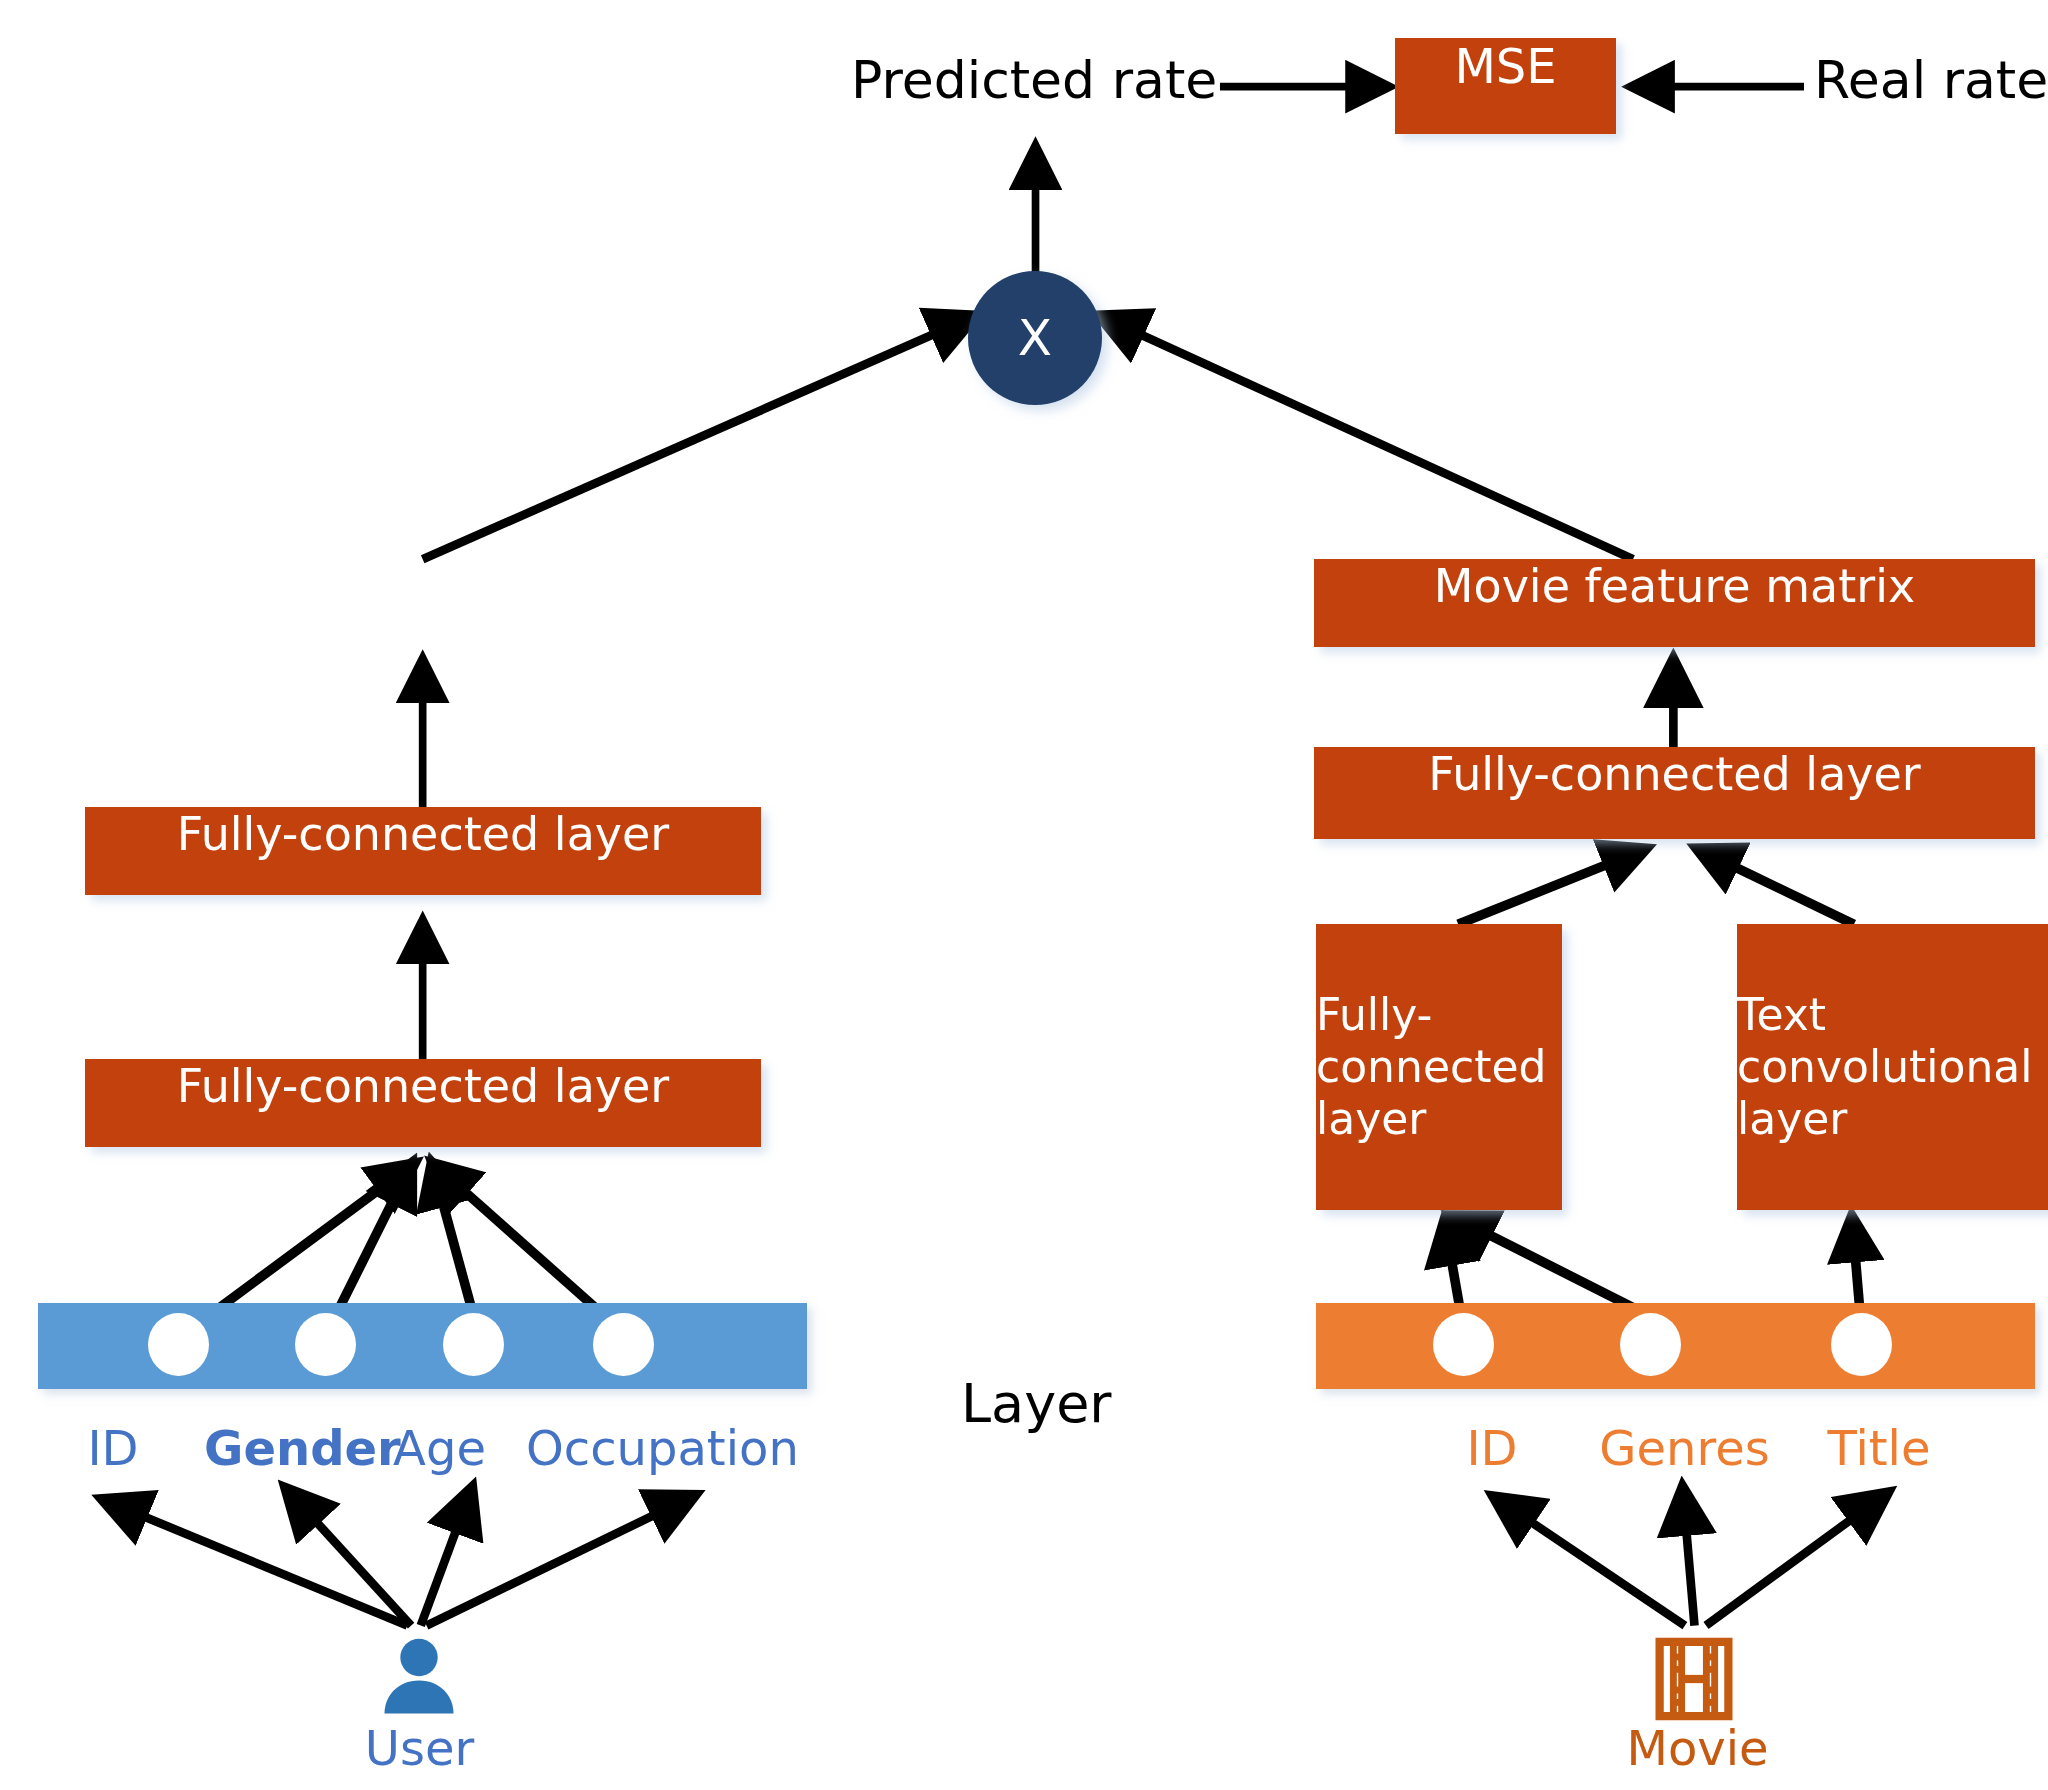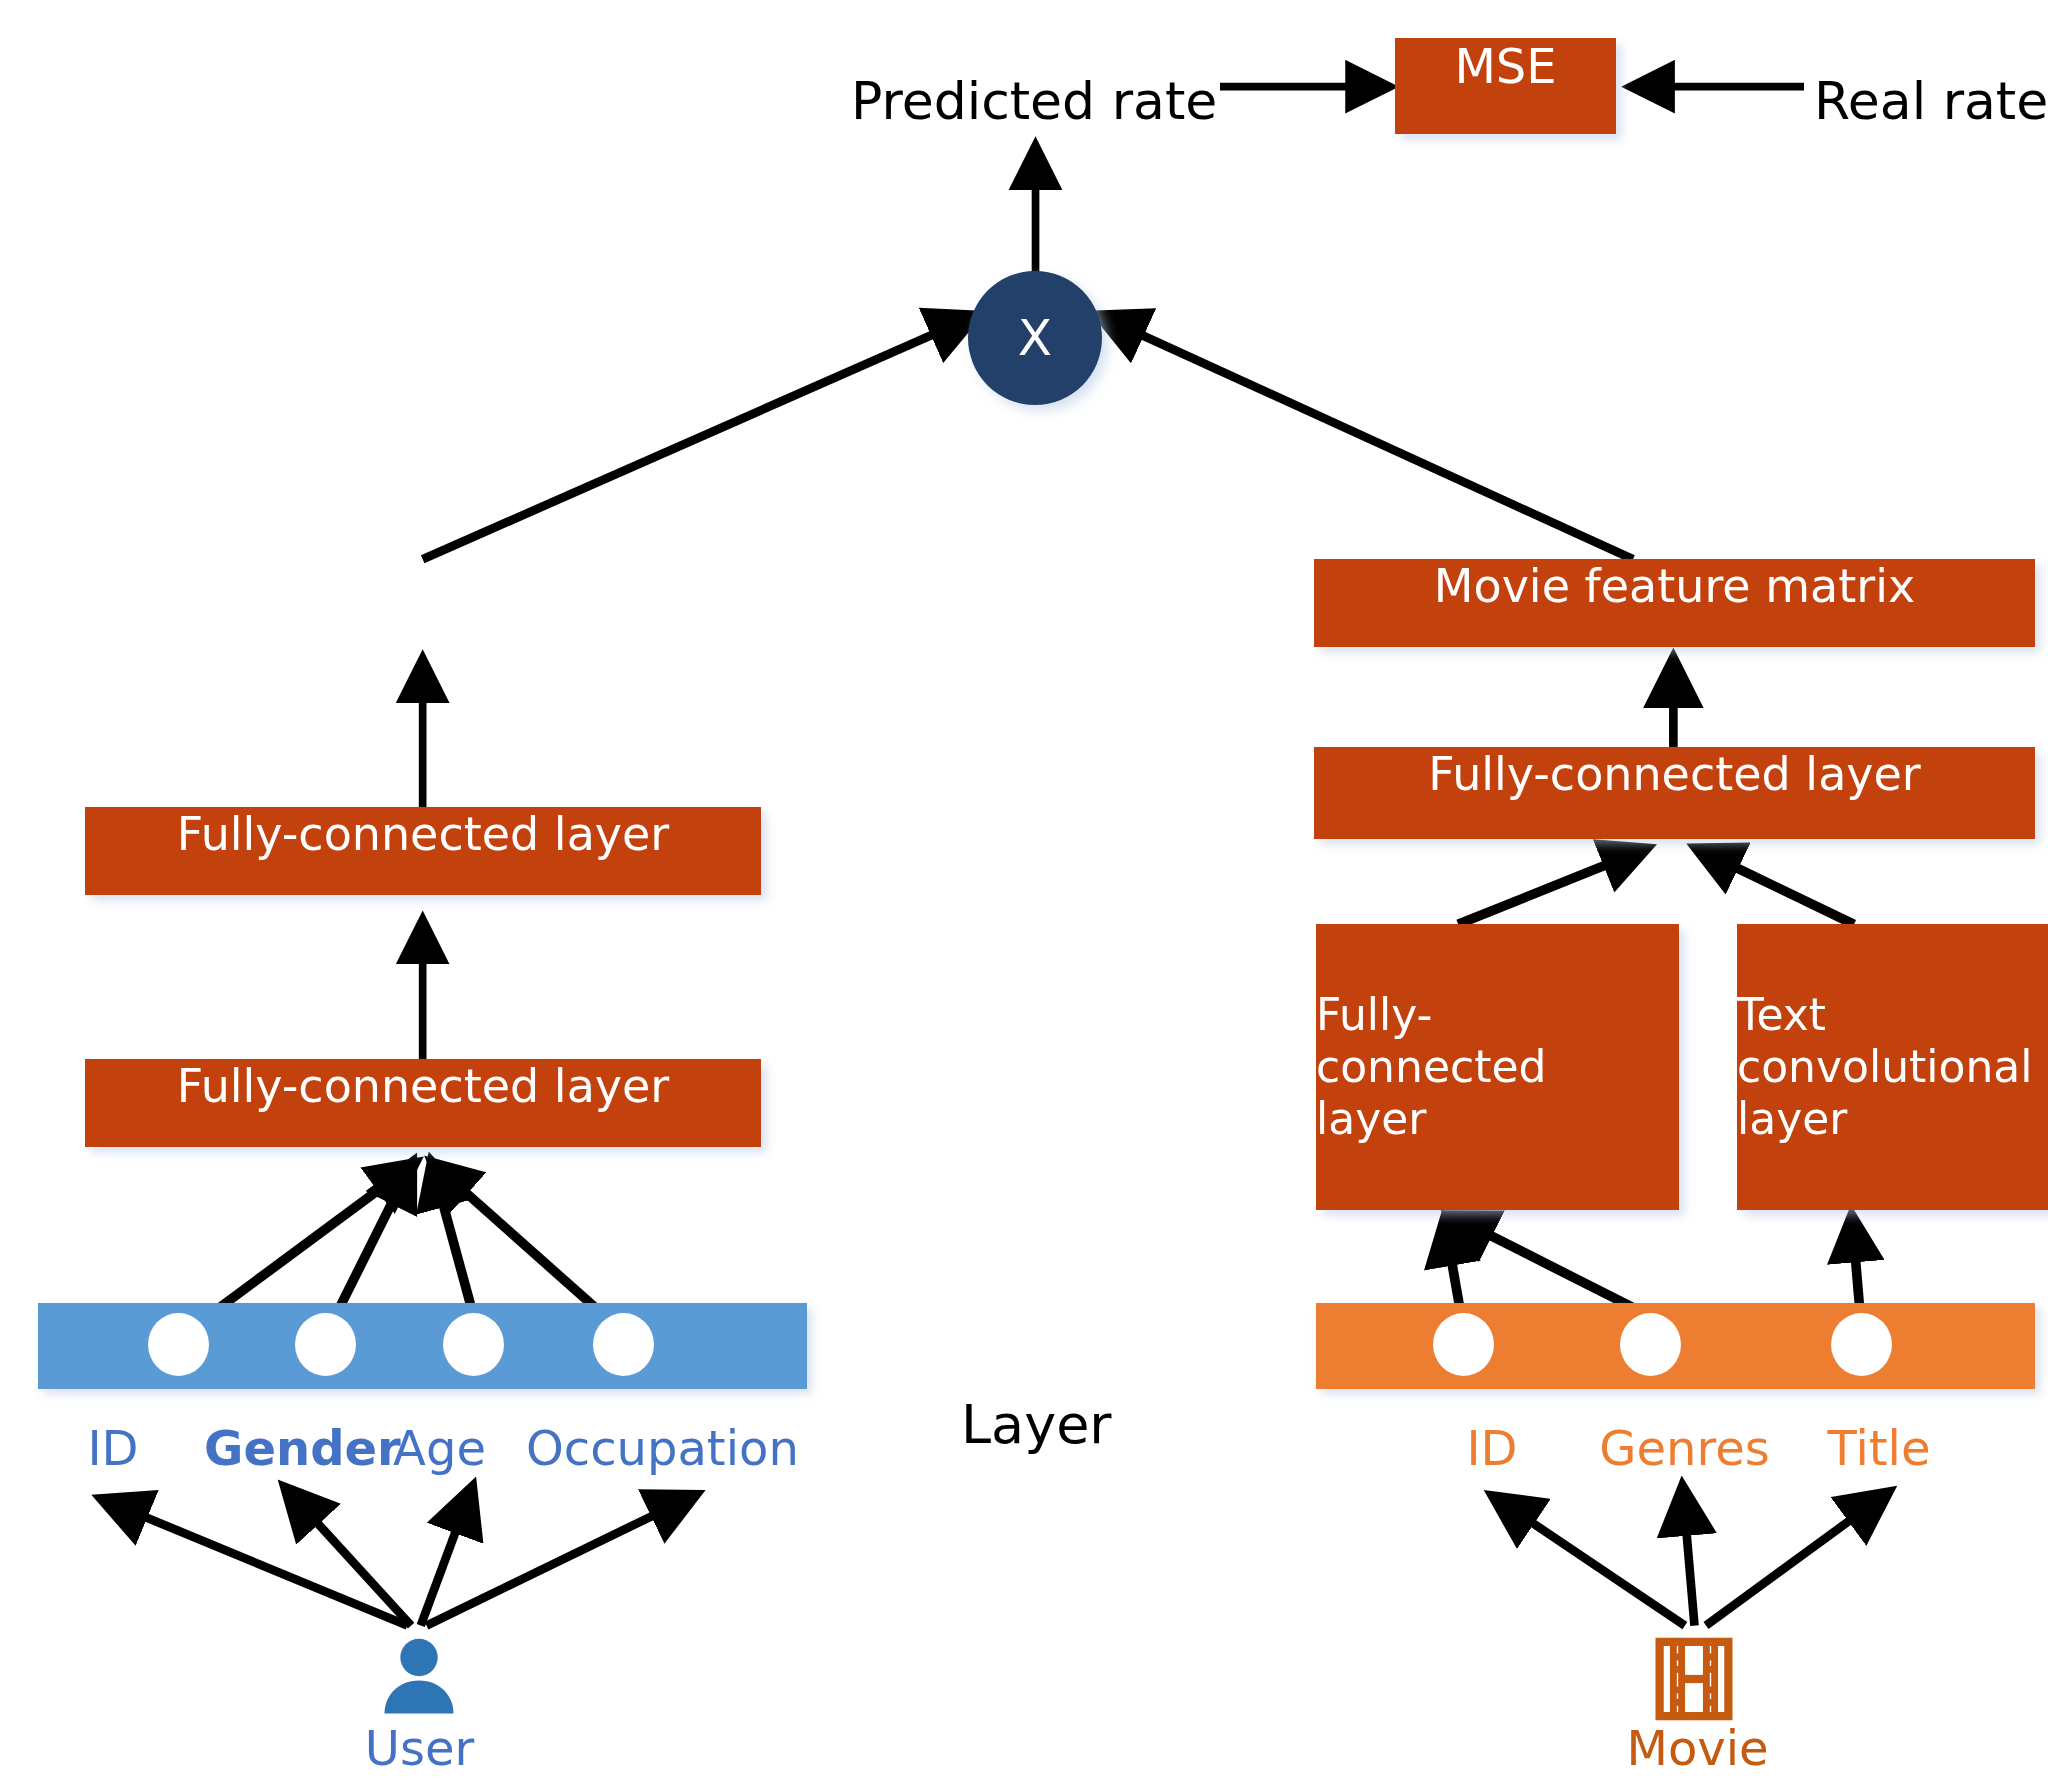--- a/index.html
+++ b/index.html
@@ -36,21 +36,20 @@
     font-family: "DejaVu Sans", sans-serif;
     font-weight: 400;
     line-height: 1.18;
     box-shadow: 5.8px 5.8px 9.6px rgba(180,200,225,0.55);
   }
   .plain-text {
     position: absolute;
     color: #000000;
     font-family: "DejaVu Sans", sans-serif;
     white-space: nowrap;
-    margin-top: 21px;
   }
   .embed-bar {
     position: absolute;
     box-sizing: border-box;
     box-shadow: 4.8px 4.8px 8.6px rgba(185,200,220,0.5);
   }
   .embed-bar.user { background: #5B9BD5; }
   .embed-bar.movie { background: #ED7D31; }
   .embed-dot {
     position: absolute;
@@ -188,21 +187,21 @@
   <div class="plain-text" style="left:961px; top:1372px; font-size:54px;">Layer</div>
 
   <div class="node-box" style="left:1314px; top:559px; width:450px; height:88px; font-size:46px; width:721px;">
     <span>Movie feature matrix</span>
   </div>
 
   <div class="node-box" style="left:1314px; top:747px; width:721px; height:92px; font-size:46px;">
     <span>Fully-connected layer</span>
   </div>
 
-  <div class="node-box" style="left:1316px; top:924px; width:363px; height:286px; font-size:44px; flex-direction:column;">
+  <div class="node-box" style="left:1316px; top:924px; width:246px; height:286px; font-size:44px; flex-direction:column;">
     <span>Fully-</span>
     <span>connected</span>
     <span>layer</span>
   </div>
 
   <div class="node-box" style="left:1699px; top:924px; width:336px; height:286px; font-size:44px; flex-direction:column;margin-left:38px;">
     <span>Text</span>
     <span>convolutional</span>
     <span>layer</span>
   </div>

